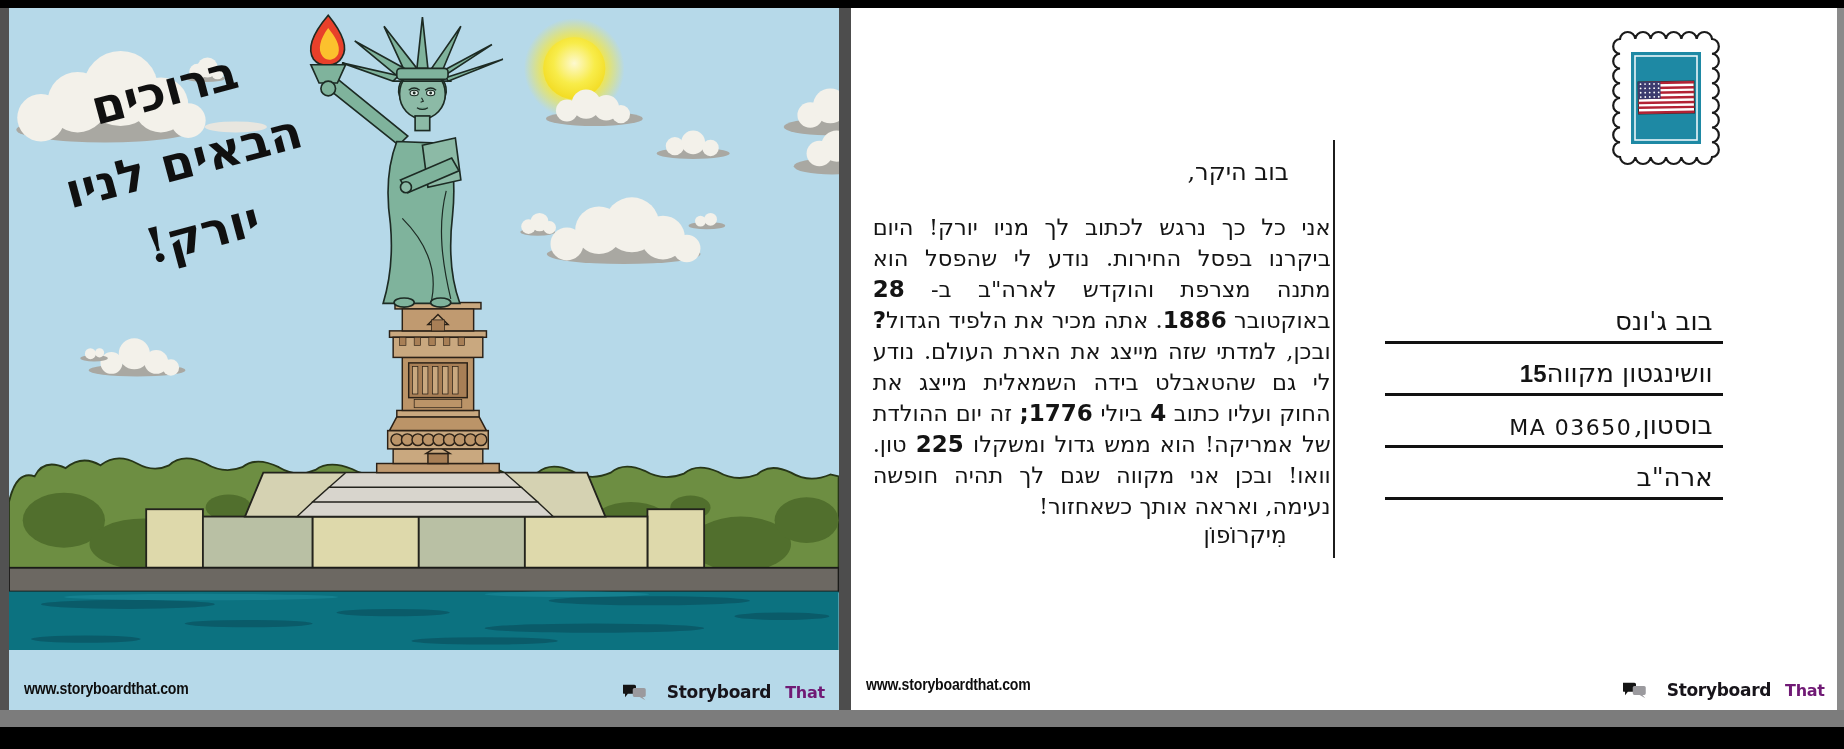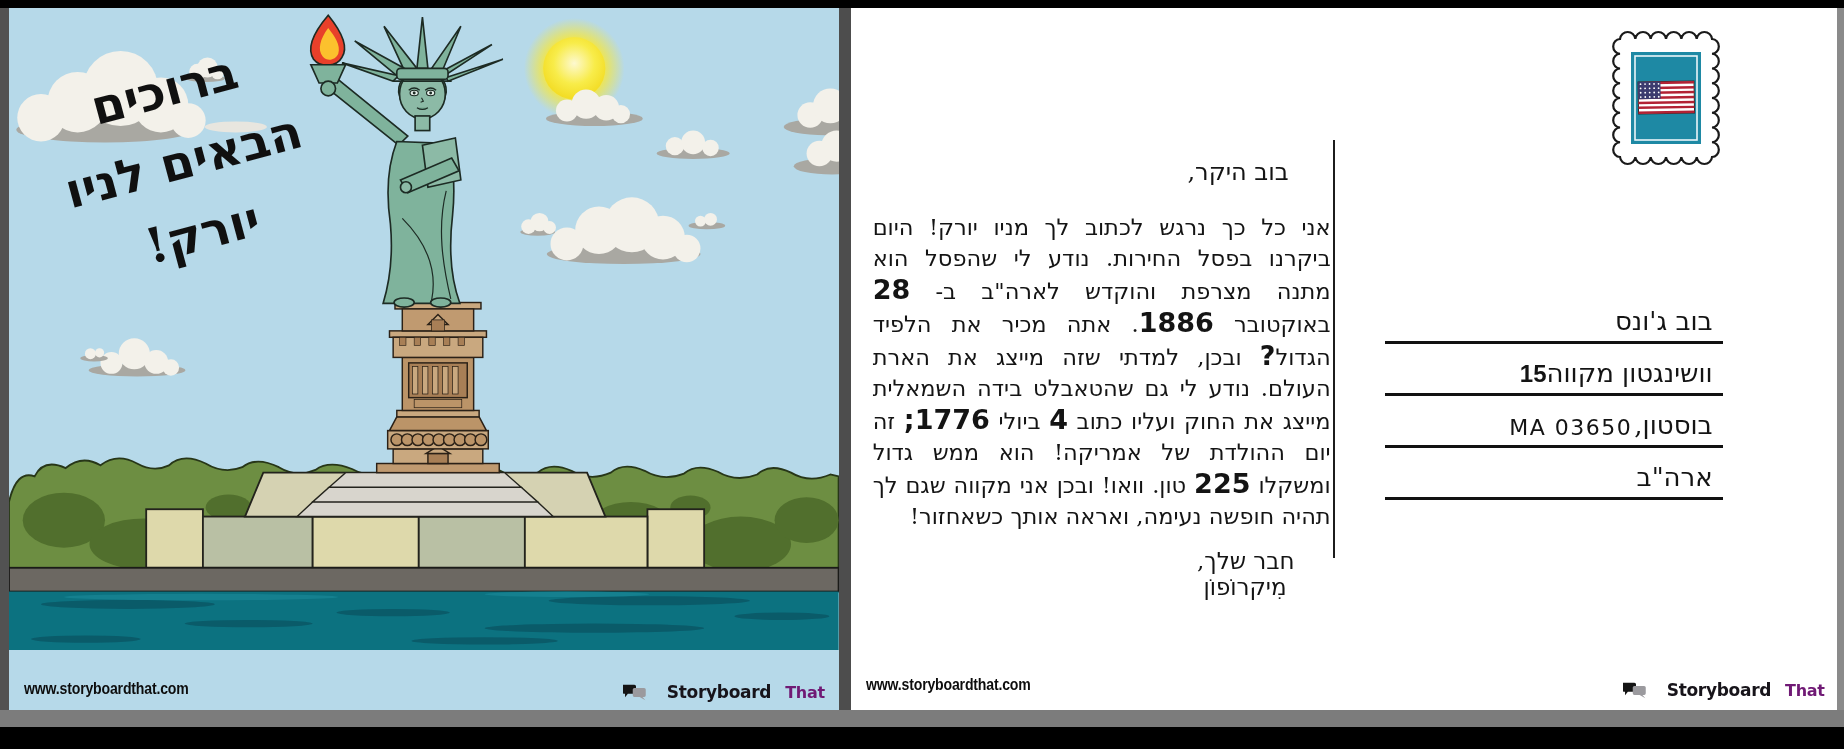--- a/index.html
+++ b/index.html
@@ -29,21 +29,21 @@
   .logo svg{width:26px;height:20px;}
   .lg-b{font-weight:700;font-size:17px;color:#17141a;letter-spacing:-.3px;}
   .lg-g{font-weight:700;font-size:16px;color:#701a75;letter-spacing:-.3px;margin-left:-4px;}
 
   
   .letter{position:absolute;left:22px;top:150px;width:458px;direction:rtl;color:#141414;
      font-family:"DejaVu Serif","DejaVu Sans",serif;}
   .greeting{font-size:24px;padding-right:42px;}
   .letter-body{margin:26px 0 0 0;font-size:22.5px;line-height:31px;
      text-align:justify;text-align-last:right;}
-  .letter-body b{font-family:"DejaVu Sans","Liberation Sans",sans-serif;font-size:27px;}
+  .letter-body b{font-family:"DejaVu Sans","Liberation Sans",sans-serif;font-size:23px;}
   .closing{margin-top:16px;padding-right:36px;font-size:23px;}
   .signature{padding-right:44px;font-size:23px;}
   .center-line{position:absolute;left:482px;top:132px;width:2px;height:418px;background:#1c1c1c;}
   .address{position:absolute;left:534px;top:284px;width:338px;direction:rtl;}
   .addr-row{height:52px;border-bottom:3px solid #111;display:flex;align-items:flex-end;
      justify-content:flex-start;padding:0 10px 5px 0;box-sizing:border-box;
      font-family:"DejaVu Serif","DejaVu Sans",serif;font-size:26px;color:#141414;}
   .addr-row .latin{font-family:"DejaVu Sans","Liberation Sans",sans-serif;font-size:22px;
      letter-spacing:1.5px;padding:0 2px;}
   .addr-row b{font-family:Liberation Sans, sans-serif;font-size:24px;}
@@ -292,21 +292,20 @@
       </div>
     </div>
 
     <div class="divider"></div>
 
     <div class="panel back">
 
       <div class="letter">
         <div class="greeting">בוב היקר,</div>
         <p class="letter-body"><span>אני כל כך נרגש לכתוב לך מניו יורק! היום ביקרנו בפסל החירות. נודע לי שהפסל הוא מתנה מצרפת והוקדש לארה"ב ב- </span><b>28</b><span> באוקטובר </span><b>1886</b><span>. אתה מכיר את הלפיד הגדול</span><b>?</b><span> ובכן, למדתי שזה מייצג את הארת העולם. נודע לי גם שהטאבלט בידה השמאלית מייצג את החוק ועליו כתוב </span><b>4</b><span> ביולי </span><b>1776;</b><span> זה יום ההולדת של אמריקה! הוא ממש גדול ומשקלו </span><b>225</b><span> טון. וואו! ובכן אני מקווה שגם לך תהיה חופשה נעימה, ואראה אותך כשאחזור!</span></p>
-        <div class="closing">חבר שלך,</div>
         <div class="signature">מִיקרוֹפוֹן</div>
       </div>
 
       <div class="center-line"></div>
 
       <div class="address">
         <div class="addr-row">
           <span>בוב ג'ונס</span>
         </div>
         <div class="addr-row">

